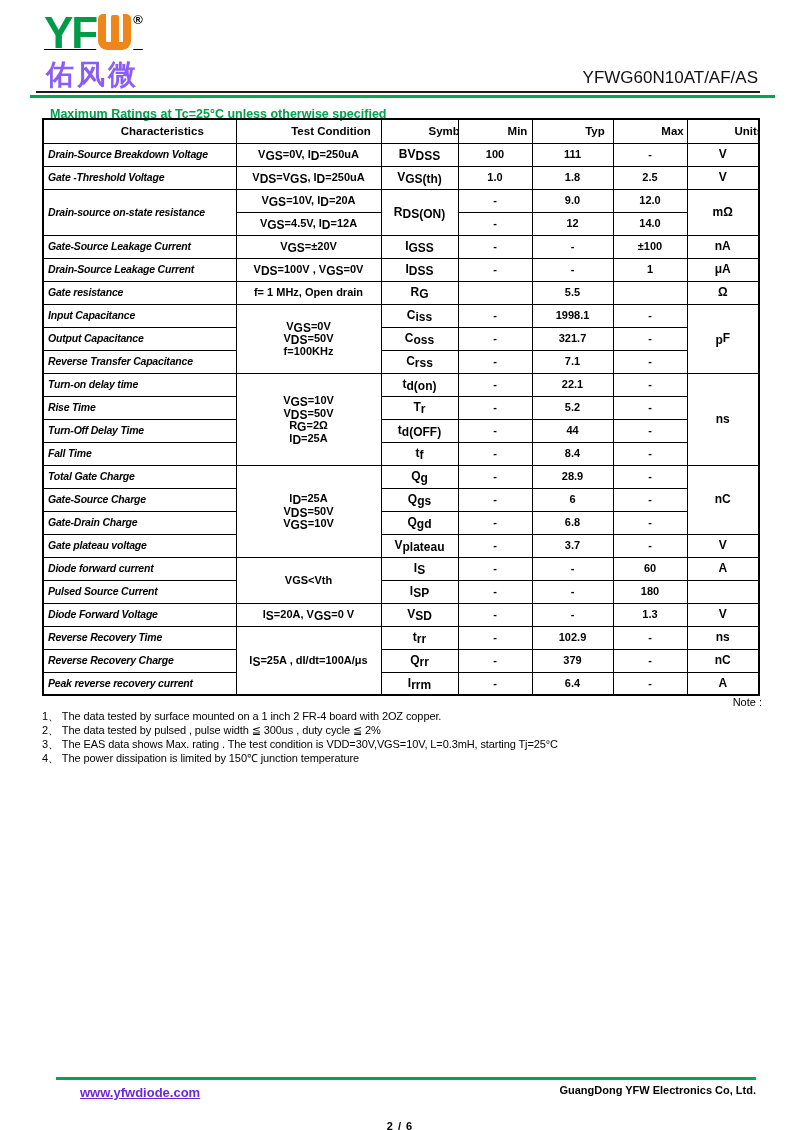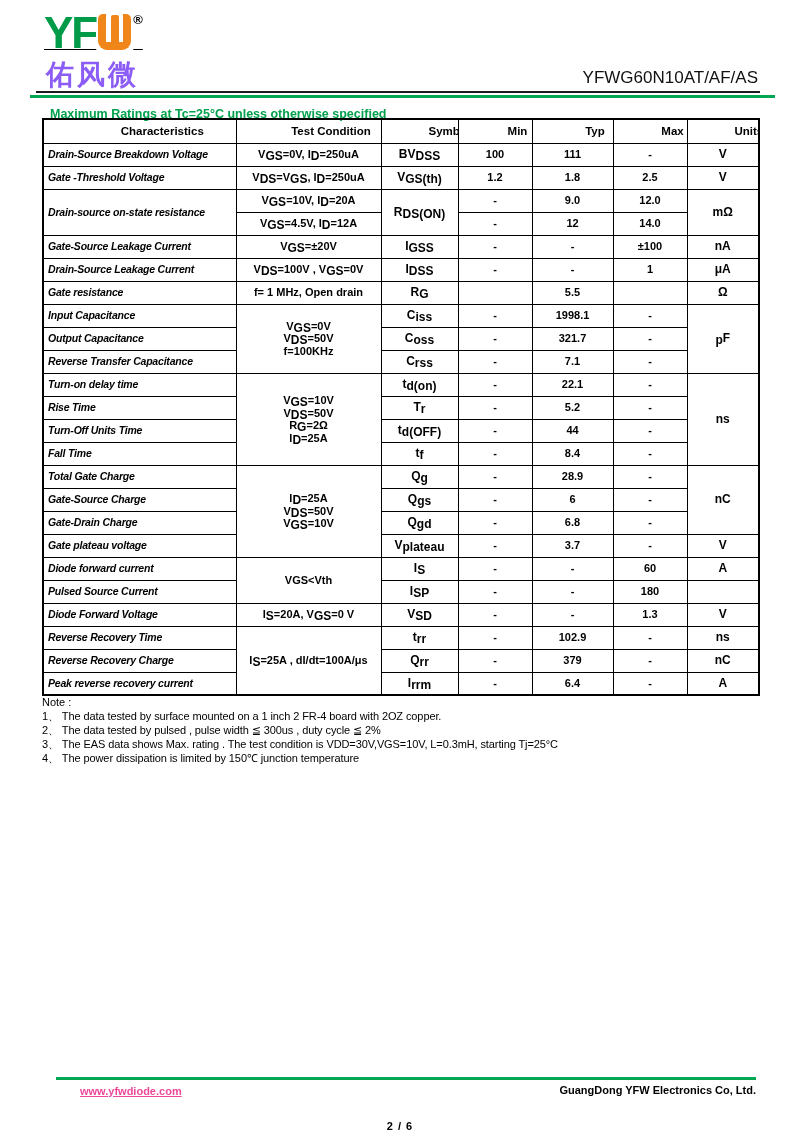--- a/index.html
+++ b/index.html
@@ -34,26 +34,26 @@
     padding:0 2px;overflow:hidden;}
   th{font-size:11.5px;padding-left:47px;}
   td{font-size:11px;line-height:12.5px;}
   td.al{text-align:left;padding-left:4px;font-size:10.5px;letter-spacing:-0.2px;font-style:italic;}
   td.sym{font-size:12px;}
   td.unit{font-size:12px;}
   td sub,th sub{font-size:12px;line-height:0;vertical-align:-2px;letter-spacing:0;}
 
   
   .notes{position:absolute;left:42px;top:695px;width:720px;font-size:11px;color:#000;}
-  .note-title{line-height:14px;}
+  .note-title{line-height:14px;text-align:right;}
   .note-item{line-height:14px;letter-spacing:-0.1px;}
 
   
   .footer-rule{position:absolute;left:56px;top:1077px;width:700px;height:3px;background:#00A651;}
-  .website{position:absolute;left:80px;top:1085px;font-size:11px;font-weight:bold;color:#ec4899;
+  .website{position:absolute;left:80px;top:1085px;font-size:13px;font-weight:bold;color:#6d28d9;
     text-decoration:underline;cursor:pointer;}
   .page-num{position:absolute;left:0;right:0;top:1112px;text-align:center;font-size:11px;
     font-weight:bold;letter-spacing:1px;margin-top:8px;}
   .company{position:absolute;right:44px;top:1084px;font-size:11px;font-weight:bold;}
 </style>
 </head>
 <body>
 
 <div class="page">
 
@@ -96,21 +96,21 @@
           <td class="sym">BV<sub>DSS</sub></td>
           <td>100</td>
           <td>111</td>
           <td>-</td>
           <td class="unit">V</td>
         </tr>
         <tr>
           <td class="al">Gate -Threshold Voltage</td>
           <td>V<sub>DS</sub>=V<sub>GS</sub>, I<sub>D</sub>=250uA</td>
           <td class="sym">V<sub>GS(th)</sub></td>
-          <td>1.2</td>
+          <td>1.0</td>
           <td>1.8</td>
           <td>2.5</td>
           <td class="unit">V</td>
         </tr>
         <tr>
           <td rowspan="2" class="al">Drain-source on-state resistance</td>
           <td>V<sub>GS</sub>=10V, I<sub>D</sub>=20A</td>
           <td rowspan="2" class="sym">R<sub>DS(ON)</sub></td>
           <td>-</td>
           <td>9.0</td>
@@ -183,21 +183,21 @@
           <td rowspan="4" class="unit">ns</td>
         </tr>
         <tr>
           <td class="al">Rise Time</td>
           <td class="sym">T<sub>r</sub></td>
           <td>-</td>
           <td>5.2</td>
           <td>-</td>
         </tr>
         <tr>
-          <td class="al">Turn-Off Units Time</td>
+          <td class="al">Turn-Off Delay Time</td>
           <td class="sym">t<sub>d(OFF)</sub></td>
           <td>-</td>
           <td>44</td>
           <td>-</td>
         </tr>
         <tr>
           <td class="al">Fall Time</td>
           <td class="sym">t<sub>f</sub></td>
           <td>-</td>
           <td>8.4</td>

